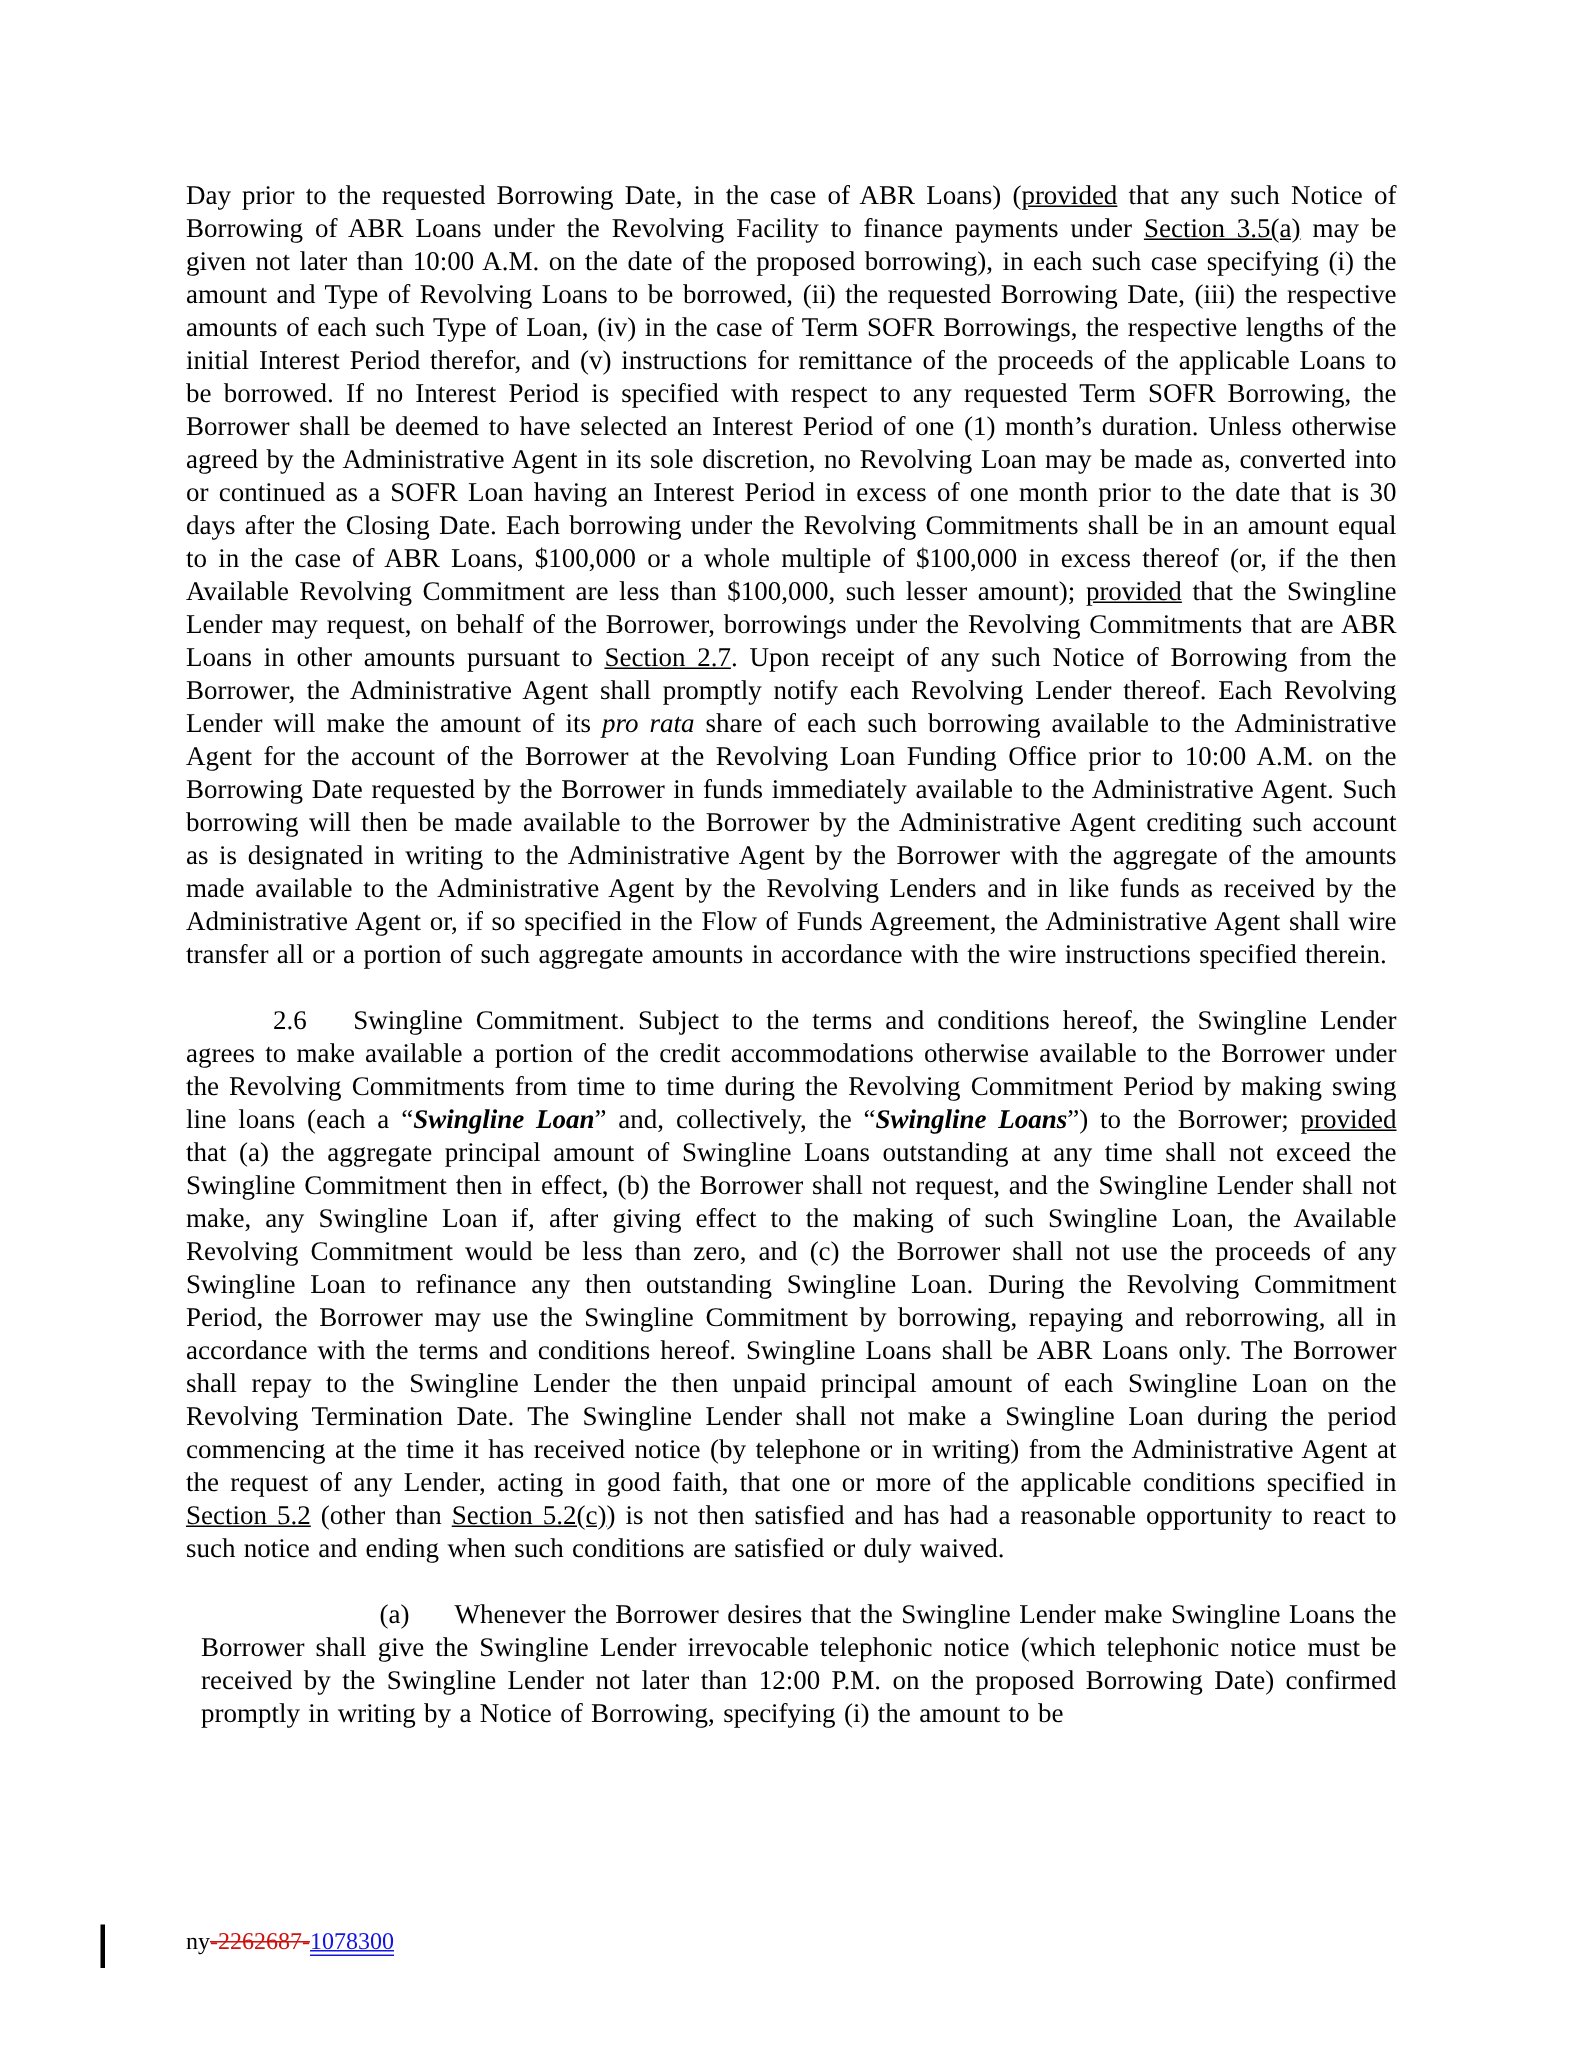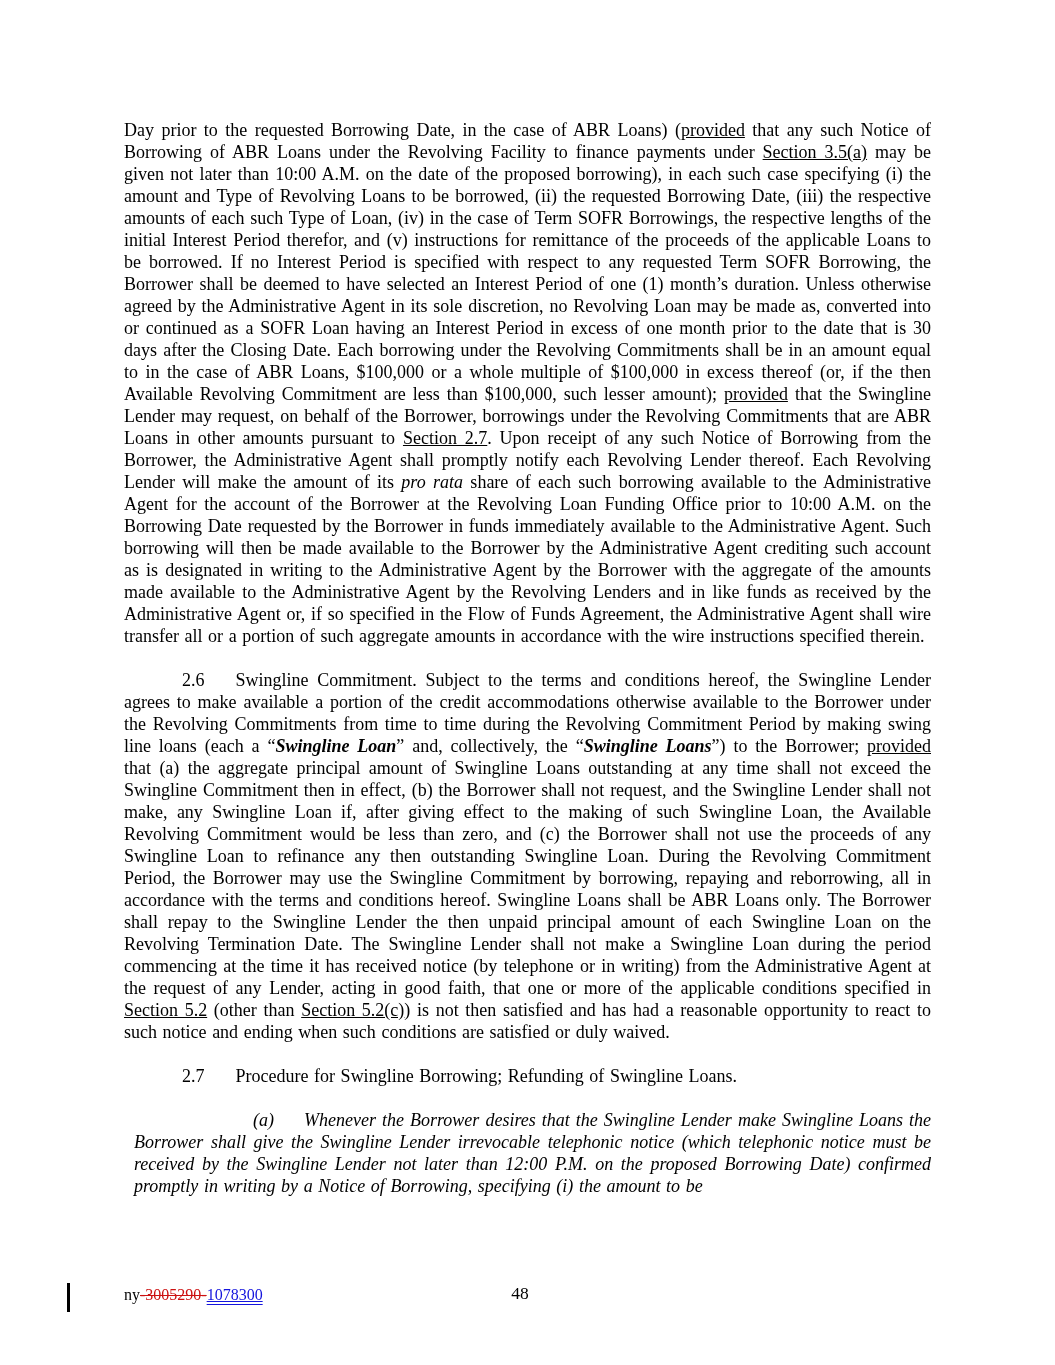--- a/index.html
+++ b/index.html
@@ -27,21 +27,20 @@
     font-size: 18px;
     line-height: 22px;
     text-align: justify;
     word-spacing: 0.06em;
   }
   .first-line-indent { text-indent: 58px; }
   .para-a {
     margin-left: 10px !important;
     width: 797px;
     text-indent: 119px;
-    font-style: italic;
   }
   
   .u  { text-decoration: underline; }
   .b  { font-weight: normal; }
   .i  { font-style: italic; }
   .bi { font-weight: bold; font-style: italic; }
   .tab  { display: inline-block; width: 31px; text-indent: 0; }
   .tab2 { display: inline-block; width: 30px; text-indent: 0; }
   .del {
     color: var(--del-color, #c00000);
@@ -88,24 +87,22 @@
 </head>
 <body>
 
 <div class="page">
 
   <div class="content">
     <p><span>Day prior to the requested Borrowing Date, in the case of ABR Loans) (</span><span class="u">provided</span><span> that any such Notice of Borrowing of ABR Loans under the Revolving Facility to finance payments under </span><span class="u">Section 3.5(a)</span><span> may be given not later than 10:00 A.M. on the date of the proposed borrowing), in each such case specifying (i) the amount and Type of Revolving Loans to be borrowed, (ii) the requested Borrowing Date, (iii) the respective amounts of each such Type of Loan, (iv) in the case of Term SOFR Borrowings, the respective lengths of the initial Interest Period therefor, and (v) instructions for remittance of the proceeds of the applicable Loans to be borrowed.  If no Interest Period is specified with respect to any requested Term SOFR Borrowing, the Borrower shall be deemed to have selected an Interest Period of one (1) month’s duration. Unless otherwise agreed by the Administrative Agent in its sole discretion, no Revolving Loan may be made as, converted into or continued as a SOFR Loan having an Interest Period in excess of one month prior to the date that is 30 days after the Closing Date.  Each borrowing under the Revolving Commitments shall be in an amount equal to in the case of ABR Loans, $100,000 or a whole multiple of $100,000 in excess thereof (or, if the then Available Revolving Commitment are less than $100,000, such lesser amount); </span><span class="u">provided</span><span> that the Swingline Lender may request, on behalf of the Borrower, borrowings under the Revolving Commitments that are ABR Loans in other amounts pursuant to </span><span class="u">Section 2.7</span><span>.  Upon receipt of any such Notice of Borrowing from the Borrower, the Administrative Agent shall promptly notify each Revolving Lender thereof.  Each Revolving Lender will make the amount of its </span><span class="i">pro rata</span><span> share of each such borrowing available to the Administrative Agent for the account of the Borrower at the Revolving Loan Funding Office prior to 10:00 A.M. on the Borrowing Date requested by the Borrower in funds immediately available to the Administrative Agent.  Such borrowing will then be made available to the Borrower by the Administrative Agent crediting such account as is designated in writing to the Administrative Agent by the Borrower with the aggregate of the amounts made available to the Administrative Agent by the Revolving Lenders and in like funds as received by the Administrative Agent or, if so specified in the Flow of Funds Agreement, the Administrative Agent shall wire transfer all or a portion of such aggregate amounts in accordance with the wire instructions specified therein.</span></p>
 
     <p class="first-line-indent"><span class="b">2.6</span><span class="tab"></span><span class="b">Swingline Commitment</span><span>.  Subject to the terms and conditions hereof, the Swingline Lender agrees to make available a portion of the credit accommodations otherwise available to the Borrower under the Revolving Commitments from time to time during the Revolving Commitment Period by making swing line loans (each a “</span><span class="bi">Swingline Loan</span><span>” and, collectively, the “</span><span class="bi">Swingline Loans</span><span>”) to the Borrower; </span><span class="u">provided</span><span> that (a) the aggregate principal amount of Swingline Loans outstanding at any time shall not exceed the Swingline Commitment then in effect, (b) the Borrower shall not request, and the Swingline Lender shall not make, any Swingline Loan if, after giving effect to the making of such Swingline Loan, the Available Revolving Commitment would be less than zero, and (c) the Borrower shall not use the proceeds of any Swingline Loan to refinance any then outstanding Swingline Loan. During the Revolving Commitment Period, the Borrower may use the Swingline Commitment by borrowing, repaying and reborrowing, all in accordance with the terms and conditions hereof.  Swingline Loans shall be ABR Loans only.  The Borrower shall repay to the Swingline Lender the then unpaid principal amount of each Swingline Loan on the Revolving Termination Date.  The Swingline Lender shall not make a Swingline Loan during the period commencing at the time it has received notice (by telephone or in writing) from the Administrative Agent at the request of any Lender, acting in good faith, that one or more of the applicable conditions specified in </span><span class="u">Section 5.2</span><span> (other than </span><span class="u">Section 5.2(c)</span><span>) is not then satisfied and has had a reasonable opportunity to react to such notice and ending when such conditions are satisfied or duly waived.</span></p>
 
-    <p class="first-line-indent"><span class="b">2.7</span><span class="tab"></span><span class="b">Procedure for Swingline Borrowing; Refunding of Swingline Loans.</span></p>
 
     <p class="para-a"><span>(a)</span><span class="tab2"></span><span>Whenever the Borrower desires that the Swingline Lender make Swingline Loans the Borrower shall give the Swingline Lender irrevocable telephonic notice (which telephonic notice must be received by the Swingline Lender not later than 12:00 P.M. on the proposed Borrowing Date) confirmed promptly in writing by a Notice of Borrowing, specifying (i) the amount to be</span></p>
   </div>
 
   <div class="footer">
     <span class="change-bar"></span>
-    <span class="doc-id"><span>ny</span><span class="del">-3005290-</span><span class="ins">1078300</span></span>
-    <span class="page-number">48</span>
+    <span class="doc-id"><span>ny</span><span class="del">-2262687-</span><span class="ins">1078300</span></span>
   </div>
 
 </div>
 
 </body></html>

